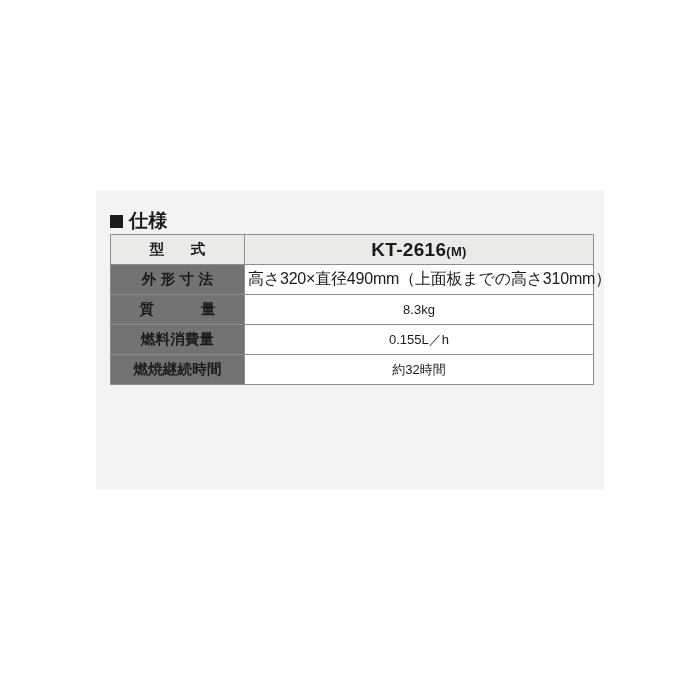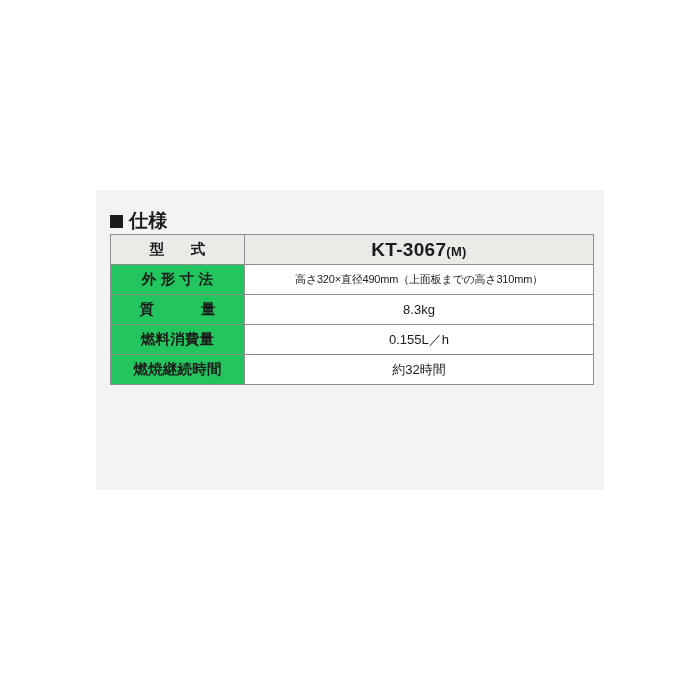--- a/index.html
+++ b/index.html
@@ -60,21 +60,21 @@
   }
   table.spec-table td {
     border: 1px solid #8d8d8d;
     color: #1b1b1b;
     height: 29px;
     padding: 0 3px;
     vertical-align: middle;
   }
   td.label {
     width: 127px;
-    background: #22c55e;
+    background: #737373;
     text-align: center;
     font-size: 14.5px;
     font-weight: bold;
     letter-spacing: 0.2px;
     white-space: nowrap;
   }
   td.label span.spread {
     letter-spacing: 6px;
     padding-left: 6px;
   }
@@ -92,21 +92,21 @@
     font-size: 19px;
     font-weight: bold;
     letter-spacing: 0.3px;
   }
   tr.model td.value .suffix {
     font-size: 13px;
     font-weight: bold;
     vertical-align: baseline;
   }
   td.value.dims {
-    font-size: 11px;
+    font-size: 16px;
     letter-spacing: -0.2px;
   }
 </style>
 </head>
 <body>
 
 <div class="page">
 
   <div class="panel"></div>
 
@@ -114,21 +114,21 @@
 
     <div class="spec-heading">
       <span class="heading-marker"></span>
       <span>仕様</span>
     </div>
 
     <table class="spec-table">
       <tbody>
         <tr class="model">
           <td class="label"><span class="spread">型　式</span></td>
-          <td class="value"><span>KT-3067</span><span class="suffix">(M)</span></td>
+          <td class="value"><span>KT-2616</span><span class="suffix">(M)</span></td>
         </tr>
         <tr>
           <td class="label">外 形 寸 法</td>
           <td class="value dims">高さ320×直径490mm（上面板までの高さ310mm）</td>
         </tr>
         <tr>
           <td class="label"><span class="spread">質　　量</span></td>
           <td class="value">8.3kg</td>
         </tr>
         <tr>

